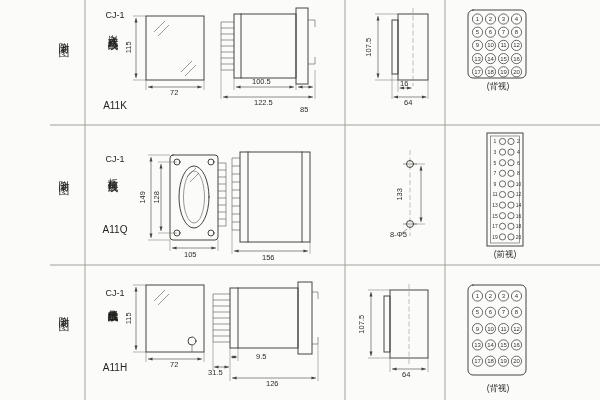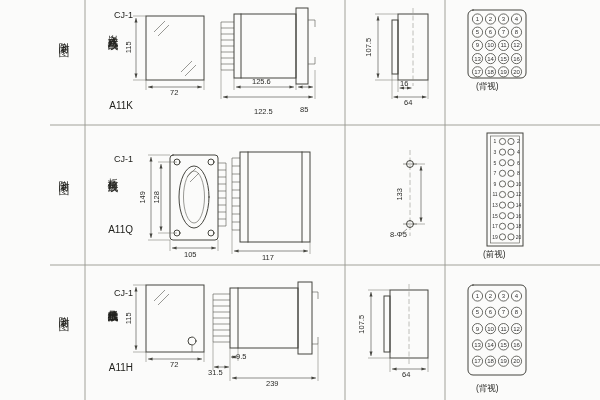--- a/index.html
+++ b/index.html
@@ -9,24 +9,24 @@
   .grid{stroke:#96968f;stroke-width:0.9}
   .draw{stroke:#45453f;stroke-width:1;fill:none;stroke-linecap:square;stroke-linejoin:miter}
   .thin{stroke:#55554f;stroke-width:0.6;fill:none}
   .ext{stroke:#6a6a62;stroke-width:0.5;fill:none}
   .dim{stroke:#45453f;stroke-width:0.6;fill:none}
   .cl{stroke:#8b8b85;stroke-width:0.55;fill:none;stroke-dasharray:5 2.5}
   .tg circle{fill:#fdfdfc;stroke:#45453f;stroke-width:0.8}
   .tg text{fill:#333;font-family:"Liberation Sans","DejaVu Sans",sans-serif}
   .lbl{position:absolute;font-size:7.5px;color:#2b2b28;line-height:1.15;white-space:nowrap}
   .rot{width:40px;text-align:center;transform:rotate(-90deg)}
-  .cap{font-size:8.5px;width:44px}
+  .cap{font-size:8.5px;text-align:center;width:44px}
   .vtext{position:absolute;writing-mode:vertical-rl;text-orientation:upright;font-size:10.5px;letter-spacing:1px;color:#23231f;line-height:1}
   .fig{font-size:11px;letter-spacing:4px}
-  .model{position:absolute;width:36px;text-align:right;font-size:9px;color:#23231f}
+  .model{position:absolute;width:36px;text-align:center;font-size:9px;color:#23231f}
   .code{font-size:10px}
 </style>
 </head>
 <body>
 
 <div id="page">
 
   <svg class="canvas" width="600" height="400" viewBox="0 0 600 400">
     <defs>
       <marker id="arr" viewBox="0 0 10 10" refX="9.5" refY="5" markerWidth="8" markerHeight="8" orient="auto-start-reverse">
@@ -353,46 +353,46 @@
         </g>
     </g>
   </svg>
 
   <div class="vtext fig" style="left:58px;top:34px">附图3</div>
   <div class="model" style="left:97px;top:10px">CJ-1</div>
   <div class="vtext" style="left:108px;top:26px">嵌入式后接线</div>
   <div class="model code" style="left:97px;top:100px">A11K</div>
   <div class="lbl rot" style="left:109px;top:43px">115</div>
   <div class="lbl" style="left:170px;top:89px">72</div>
-  <div class="lbl" style="left:252px;top:78px">125.6</div>
+  <div class="lbl" style="left:252px;top:78px">100.5</div>
   <div class="lbl" style="left:300px;top:106px">85</div>
-  <div class="lbl" style="left:254px;top:108px">122.5</div>
+  <div class="lbl" style="left:254px;top:99px">122.5</div>
   <div class="lbl rot" style="left:349px;top:43px">107.5</div>
   <div class="lbl" style="left:400px;top:80px">16</div>
   <div class="lbl" style="left:404px;top:99px">64</div>
   <div class="lbl cap" style="left:476px;top:82px">(背视)</div>
 
   <div class="vtext fig" style="left:58px;top:172px">附图3</div>
   <div class="model" style="left:97px;top:154px">CJ-1</div>
   <div class="vtext" style="left:108px;top:170px">板前接线</div>
   <div class="model code" style="left:97px;top:224px">A11Q</div>
   <div class="lbl rot" style="left:123px;top:193px">149</div>
   <div class="lbl rot" style="left:137px;top:193px">128</div>
   <div class="lbl" style="left:184px;top:251px">105</div>
-  <div class="lbl" style="left:262px;top:254px">117</div>
+  <div class="lbl" style="left:262px;top:254px">156</div>
   <div class="lbl rot" style="left:380px;top:190px">133</div>
   <div class="lbl" style="left:390px;top:231px">8-Φ5</div>
   <div class="lbl cap" style="left:483px;top:250px">(前视)</div>
 
   <div class="vtext fig" style="left:58px;top:308px">附图3</div>
   <div class="model" style="left:97px;top:288px">CJ-1</div>
   <div class="vtext" style="left:108px;top:302px;letter-spacing:0">凸出式板后接线</div>
   <div class="model code" style="left:97px;top:362px">A11H</div>
   <div class="lbl rot" style="left:109px;top:314px">115</div>
   <div class="lbl" style="left:170px;top:361px">72</div>
-  <div class="lbl" style="left:236px;top:353px">9.5</div>
+  <div class="lbl" style="left:256px;top:353px">9.5</div>
   <div class="lbl" style="left:208px;top:369px">31.5</div>
-  <div class="lbl" style="left:266px;top:380px">239</div>
+  <div class="lbl" style="left:266px;top:380px">126</div>
   <div class="lbl rot" style="left:342px;top:320px">107.5</div>
   <div class="lbl" style="left:402px;top:371px">64</div>
   <div class="lbl cap" style="left:476px;top:384px">(背视)</div>
 
 </div>
 
 </body></html>

